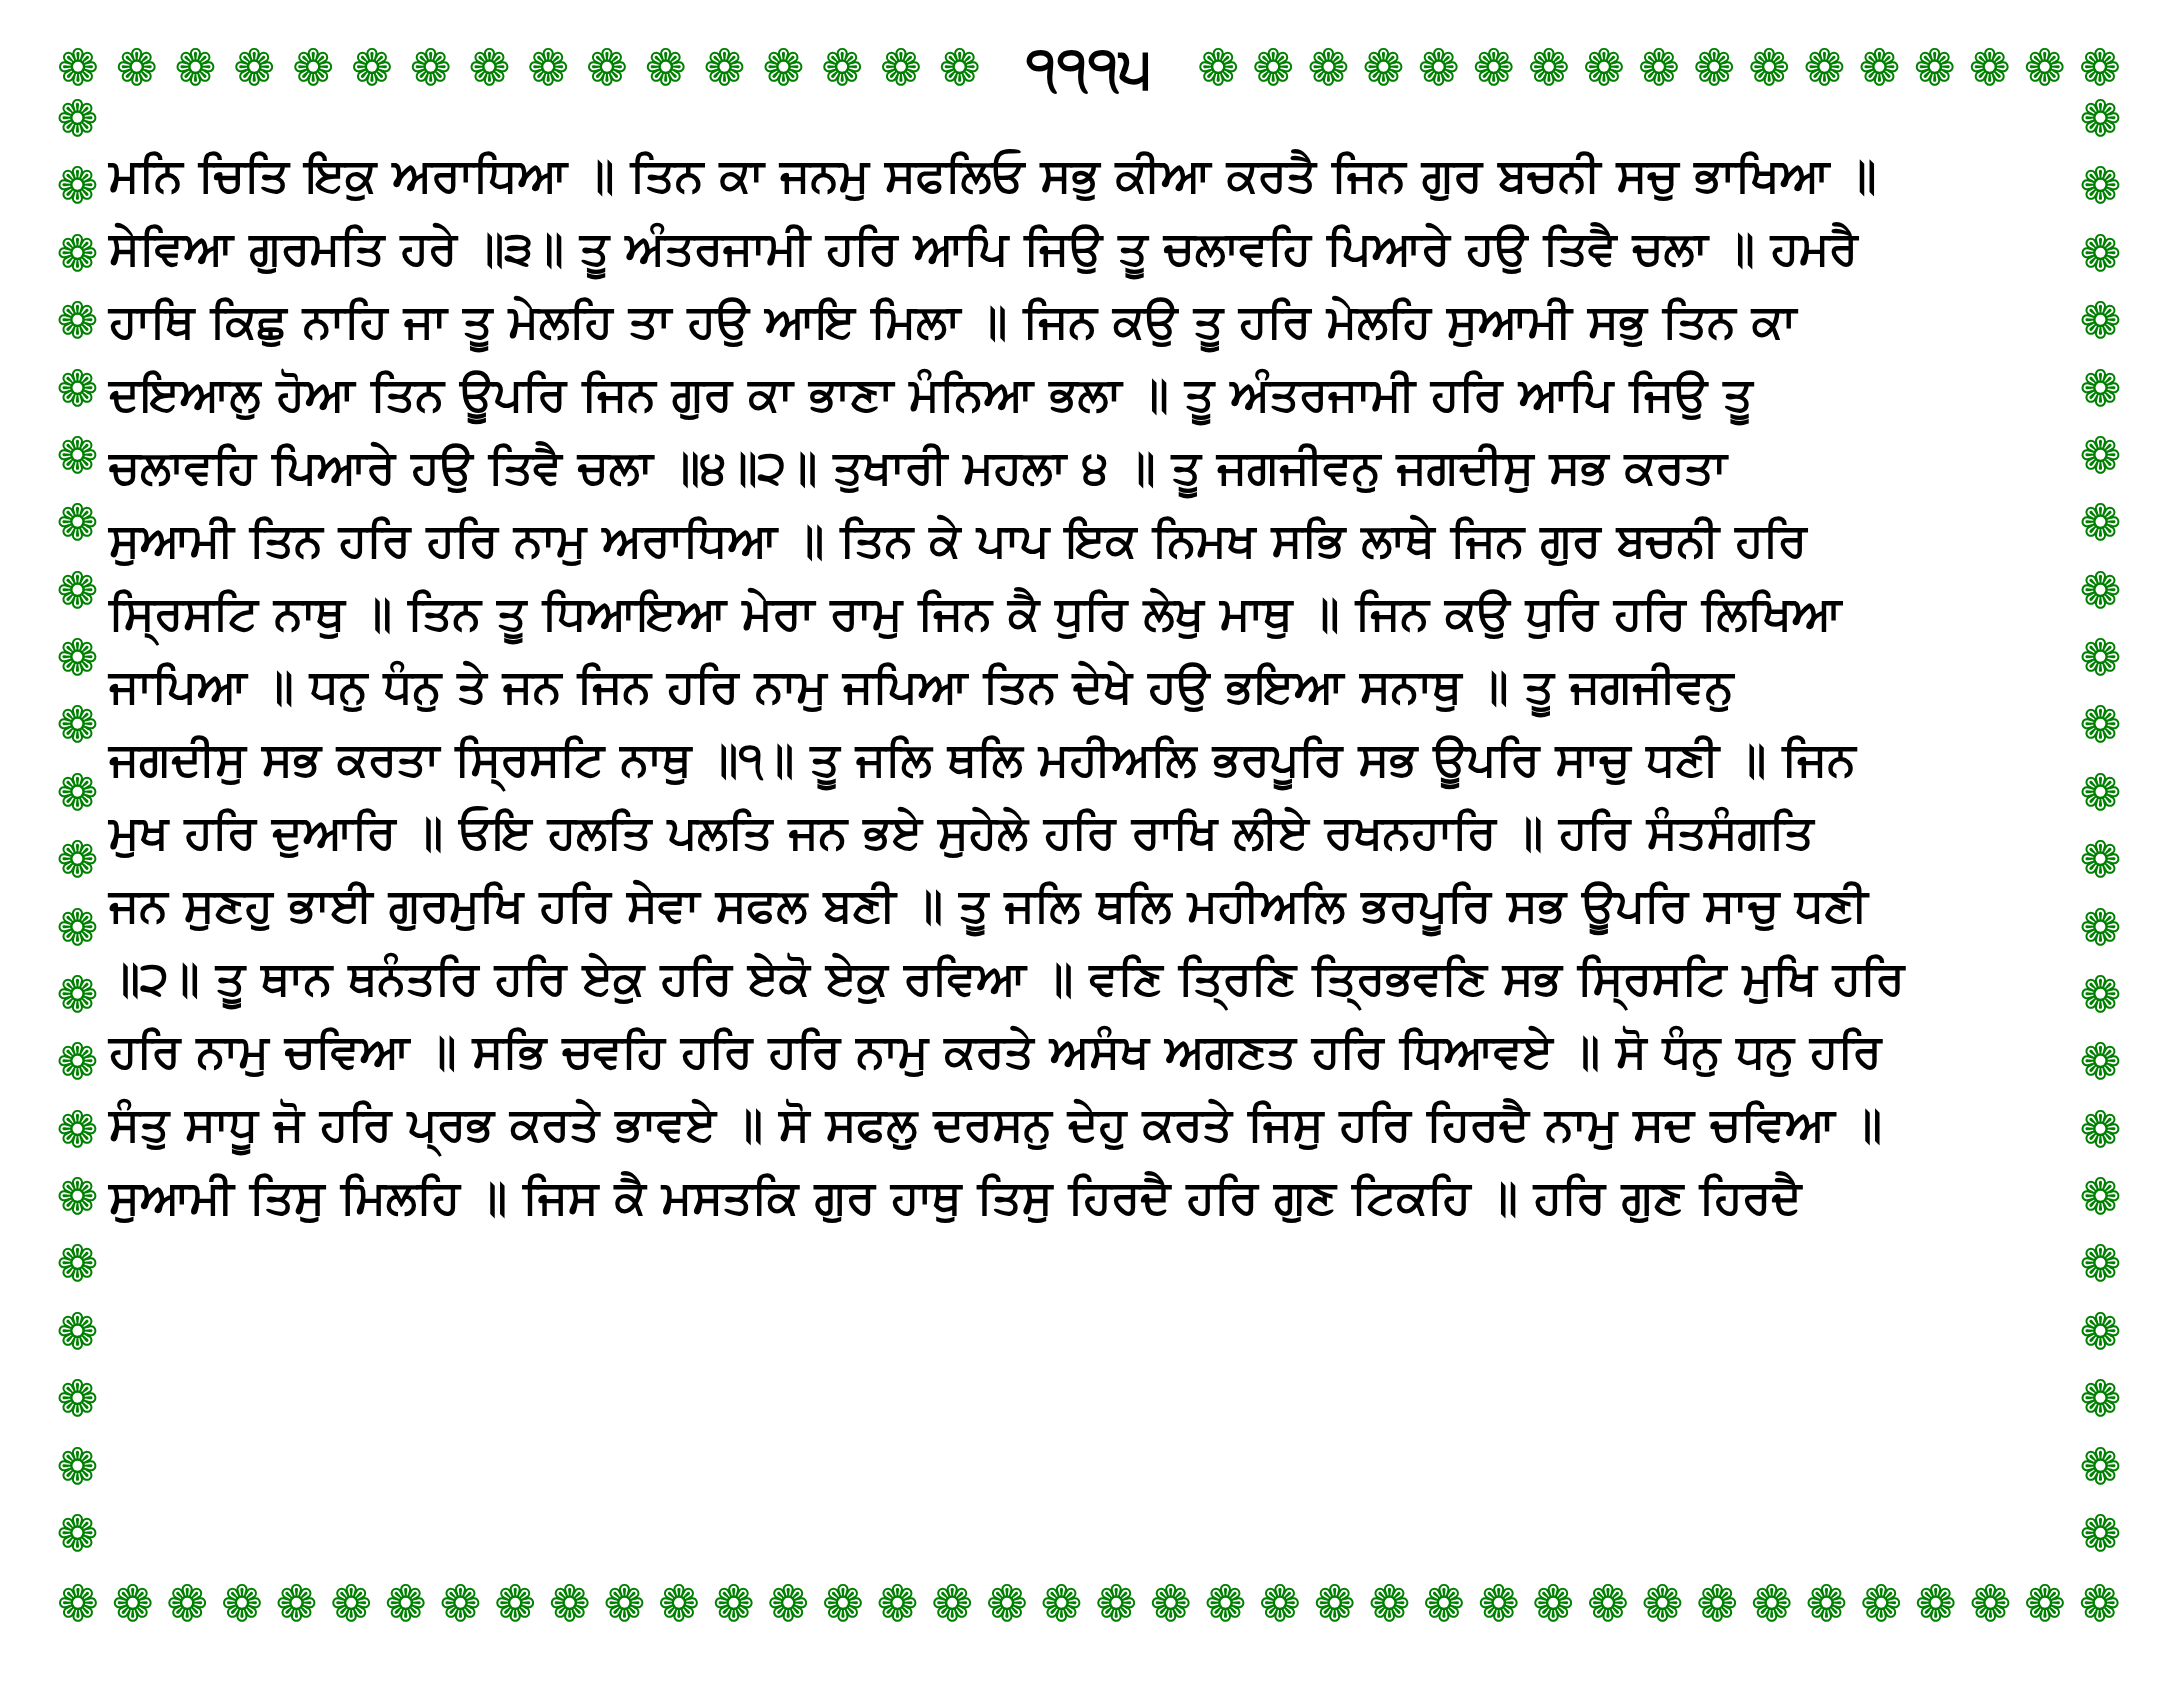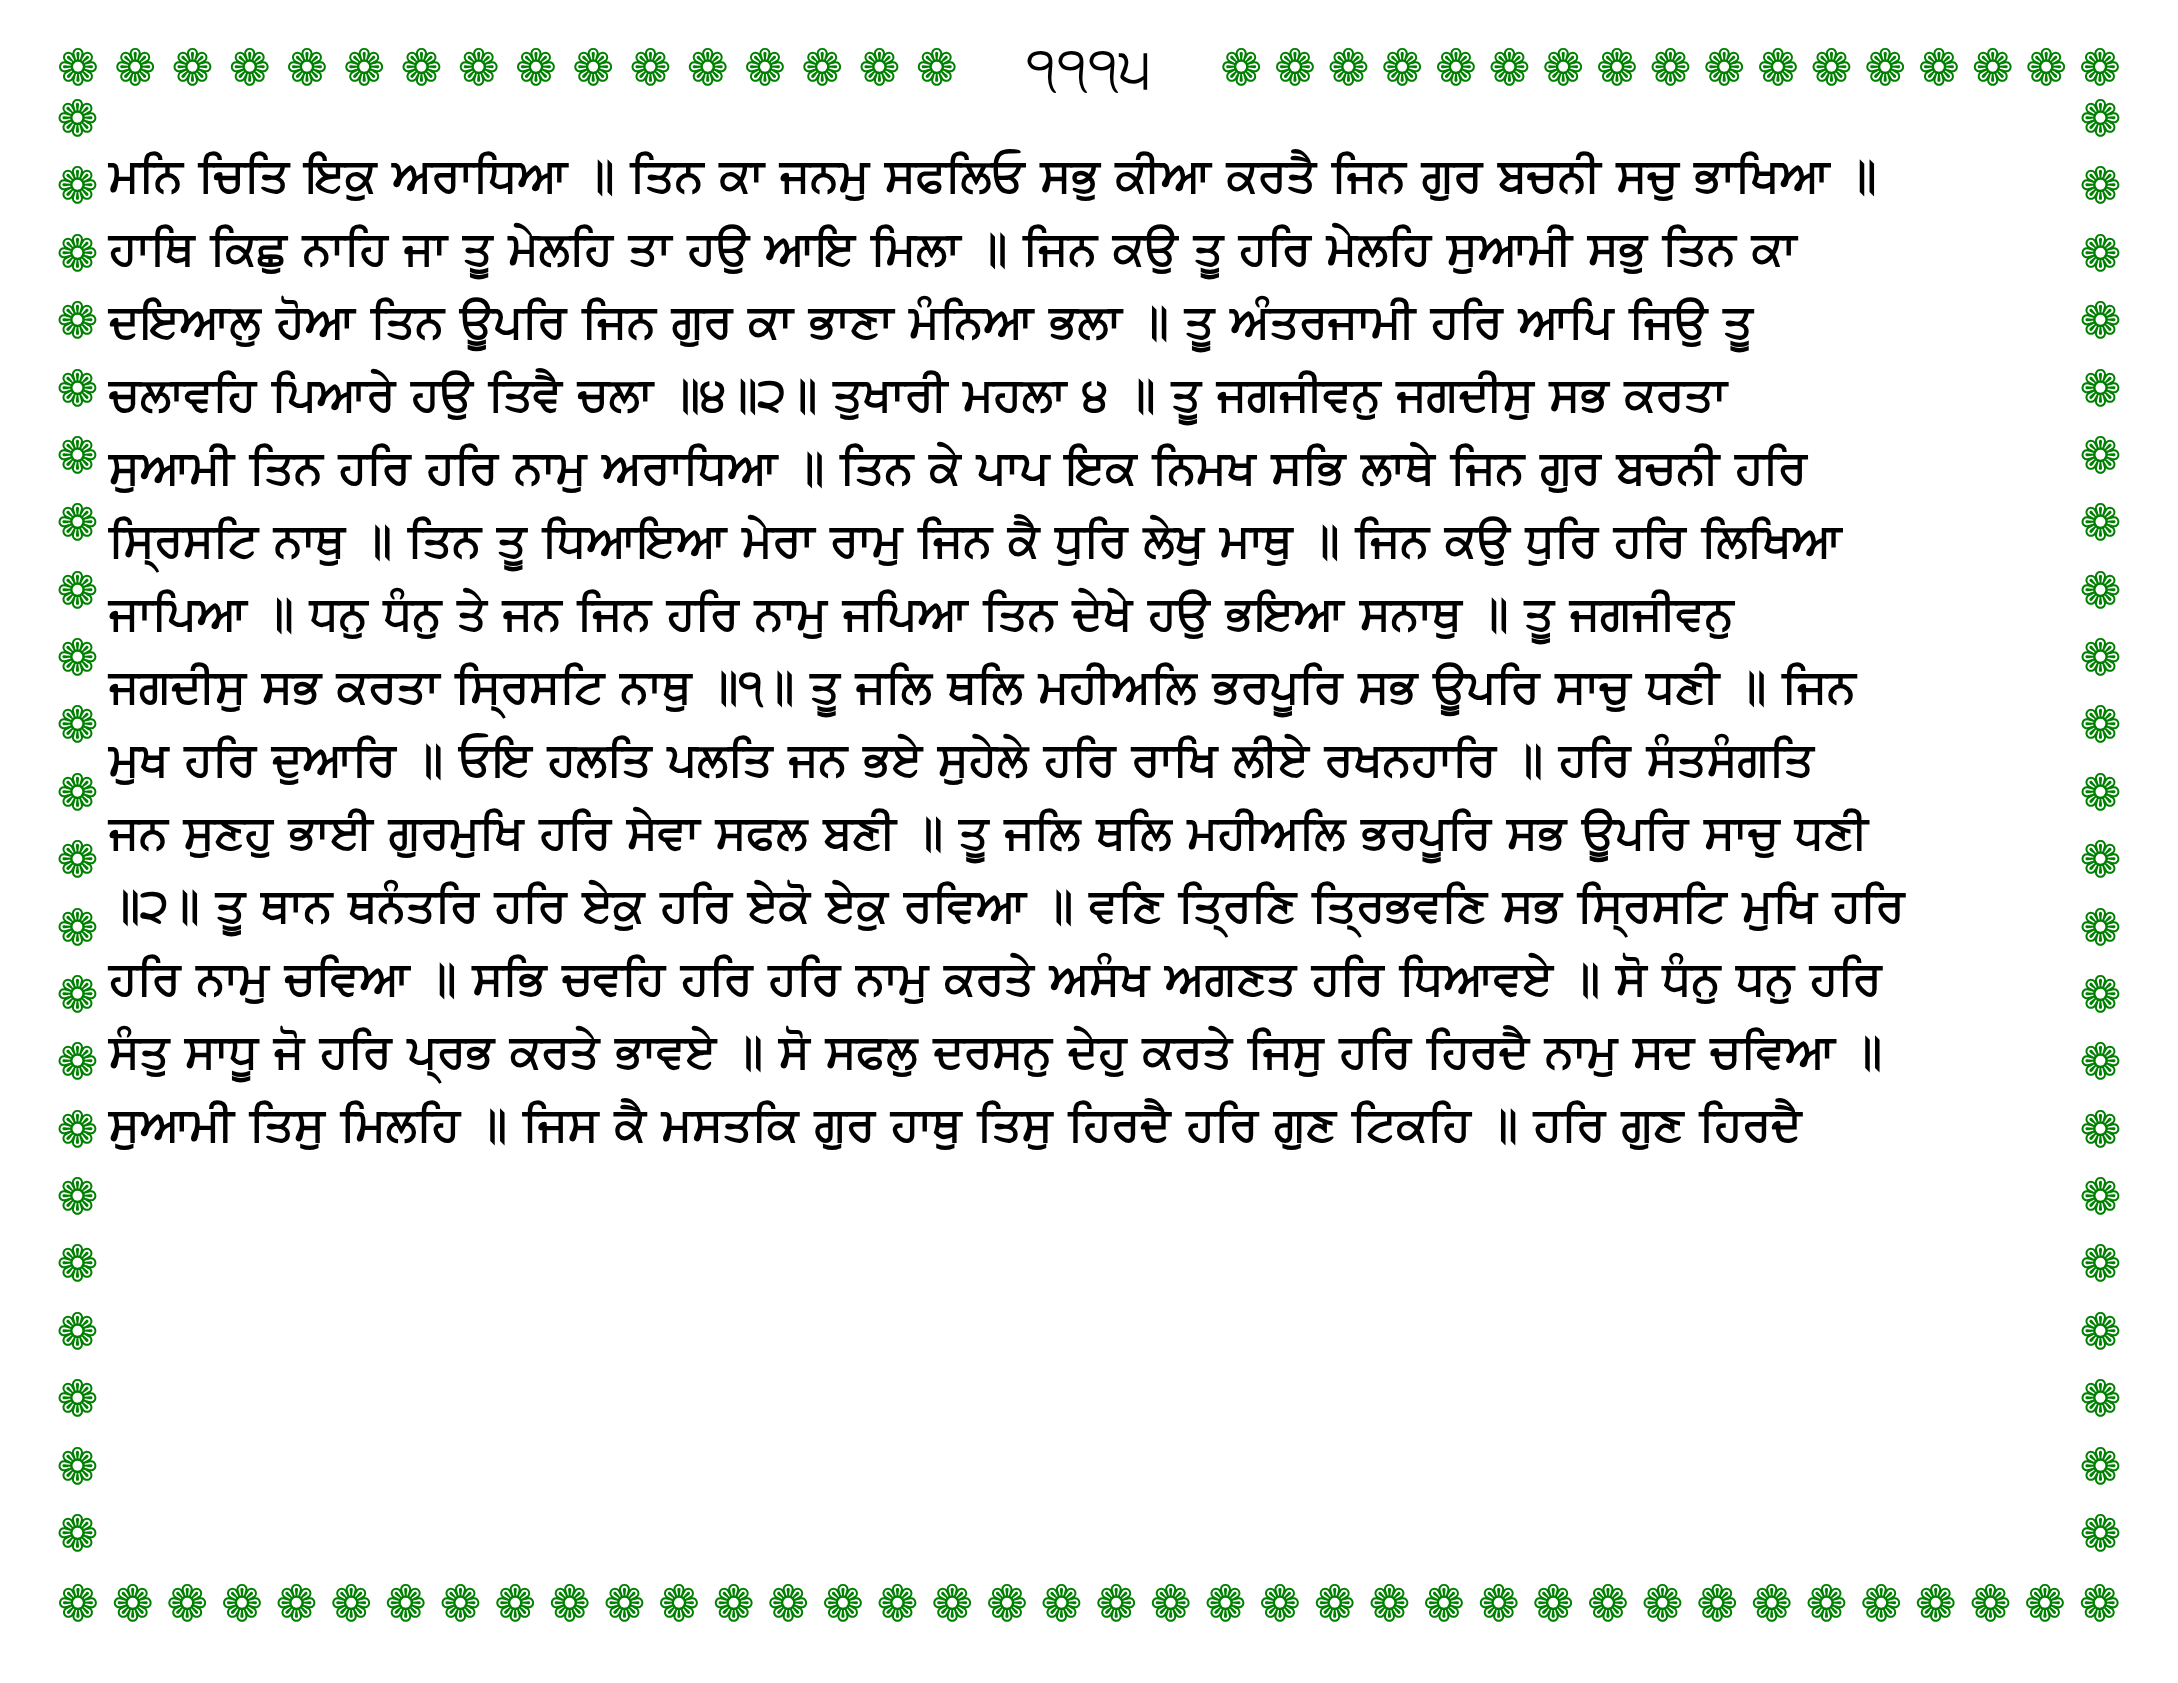--- a/index.html
+++ b/index.html
@@ -33,24 +33,24 @@
     align-items: center;
   }
   .border-top .flower-group {
     flex: 1;
     display: flex;
     justify-content: space-between;
     align-items: center;
   }
   .page-number {
     color: var(--text-color, #000000);
-    font-weight: normal;
+    font-weight: bold;
     font-size: 57px;
     line-height: 1;
-    margin: 0 68px;
+    margin: 0 45px;
     white-space: nowrap;
   }
   .border-left, .border-right {
     position: absolute;
     top: 94px;
     height: 1465px;
     width: 55px;
     display: flex;
     flex-direction: column;
     justify-content: space-between;
@@ -225,20 +225,21 @@
       <span class="flower">❁</span>
       <span class="flower">❁</span>
       <span class="flower">❁</span>
       <span class="flower">❁</span>
       <span class="flower">❁</span>
       <span class="flower">❁</span>
     </div>
 
   <div class="scripture">
       <div class="line">ਮਨਿ ਚਿਤਿ ਇਕੁ ਅਰਾਧਿਆ ॥ ਤਿਨ ਕਾ ਜਨਮੁ ਸਫਲਿਓ ਸਭੁ ਕੀਆ ਕਰਤੈ ਜਿਨ ਗੁਰ ਬਚਨੀ ਸਚੁ ਭਾਖਿਆ ॥</div>
+      <div class="line">ਸੇਵਿਆ ਗੁਰਮਤਿ ਹਰੇ ॥੩॥ ਤੂ ਅੰਤਰਜਾਮੀ ਹਰਿ ਆਪਿ ਜਿਉ ਤੂ ਚਲਾਵਹਿ ਪਿਆਰੇ ਹਉ ਤਿਵੈ ਚਲਾ ॥ ਹਮਰੈ</div>
       <div class="line">ਹਾਥਿ ਕਿਛੁ ਨਾਹਿ ਜਾ ਤੂ ਮੇਲਹਿ ਤਾ ਹਉ ਆਇ ਮਿਲਾ ॥ ਜਿਨ ਕਉ ਤੂ ਹਰਿ ਮੇਲਹਿ ਸੁਆਮੀ ਸਭੁ ਤਿਨ ਕਾ</div>
       <div class="line">ਦਇਆਲੁ ਹੋਆ ਤਿਨ ਊਪਰਿ ਜਿਨ ਗੁਰ ਕਾ ਭਾਣਾ ਮੰਨਿਆ ਭਲਾ ॥ ਤੂ ਅੰਤਰਜਾਮੀ ਹਰਿ ਆਪਿ ਜਿਉ ਤੂ</div>
       <div class="line">ਚਲਾਵਹਿ ਪਿਆਰੇ ਹਉ ਤਿਵੈ ਚਲਾ ॥੪॥੨॥ ਤੁਖਾਰੀ ਮਹਲਾ ੪ ॥ ਤੂ ਜਗਜੀਵਨੁ ਜਗਦੀਸੁ ਸਭ ਕਰਤਾ</div>
       <div class="line">ਸੁਆਮੀ ਤਿਨ ਹਰਿ ਹਰਿ ਨਾਮੁ ਅਰਾਧਿਆ ॥ ਤਿਨ ਕੇ ਪਾਪ ਇਕ ਨਿਮਖ ਸਭਿ ਲਾਥੇ ਜਿਨ ਗੁਰ ਬਚਨੀ ਹਰਿ</div>
       <div class="line">ਸ੍ਰਿਸਟਿ ਨਾਥੁ ॥ ਤਿਨ ਤੂ ਧਿਆਇਆ ਮੇਰਾ ਰਾਮੁ ਜਿਨ ਕੈ ਧੁਰਿ ਲੇਖੁ ਮਾਥੁ ॥ ਜਿਨ ਕਉ ਧੁਰਿ ਹਰਿ ਲਿਖਿਆ</div>
       <div class="line">ਜਾਪਿਆ ॥ ਧਨੁ ਧੰਨੁ ਤੇ ਜਨ ਜਿਨ ਹਰਿ ਨਾਮੁ ਜਪਿਆ ਤਿਨ ਦੇਖੇ ਹਉ ਭਇਆ ਸਨਾਥੁ ॥ ਤੂ ਜਗਜੀਵਨੁ</div>
       <div class="line">ਜਗਦੀਸੁ ਸਭ ਕਰਤਾ ਸ੍ਰਿਸਟਿ ਨਾਥੁ ॥੧॥ ਤੂ ਜਲਿ ਥਲਿ ਮਹੀਅਲਿ ਭਰਪੂਰਿ ਸਭ ਊਪਰਿ ਸਾਚੁ ਧਣੀ ॥ ਜਿਨ</div>
       <div class="line">ਮੁਖ ਹਰਿ ਦੁਆਰਿ ॥ ਓਇ ਹਲਤਿ ਪਲਤਿ ਜਨ ਭਏ ਸੁਹੇਲੇ ਹਰਿ ਰਾਖਿ ਲੀਏ ਰਖਨਹਾਰਿ ॥ ਹਰਿ ਸੰਤਸੰਗਤਿ</div>
       <div class="line">ਜਨ ਸੁਣਹੁ ਭਾਈ ਗੁਰਮੁਖਿ ਹਰਿ ਸੇਵਾ ਸਫਲ ਬਣੀ ॥ ਤੂ ਜਲਿ ਥਲਿ ਮਹੀਅਲਿ ਭਰਪੂਰਿ ਸਭ ਊਪਰਿ ਸਾਚੁ ਧਣੀ</div>
       <div class="line">॥੨॥ ਤੂ ਥਾਨ ਥਨੰਤਰਿ ਹਰਿ ਏਕੁ ਹਰਿ ਏਕੋ ਏਕੁ ਰਵਿਆ ॥ ਵਣਿ ਤ੍ਰਿਣਿ ਤ੍ਰਿਭਵਣਿ ਸਭ ਸ੍ਰਿਸਟਿ ਮੁਖਿ ਹਰਿ</div>

